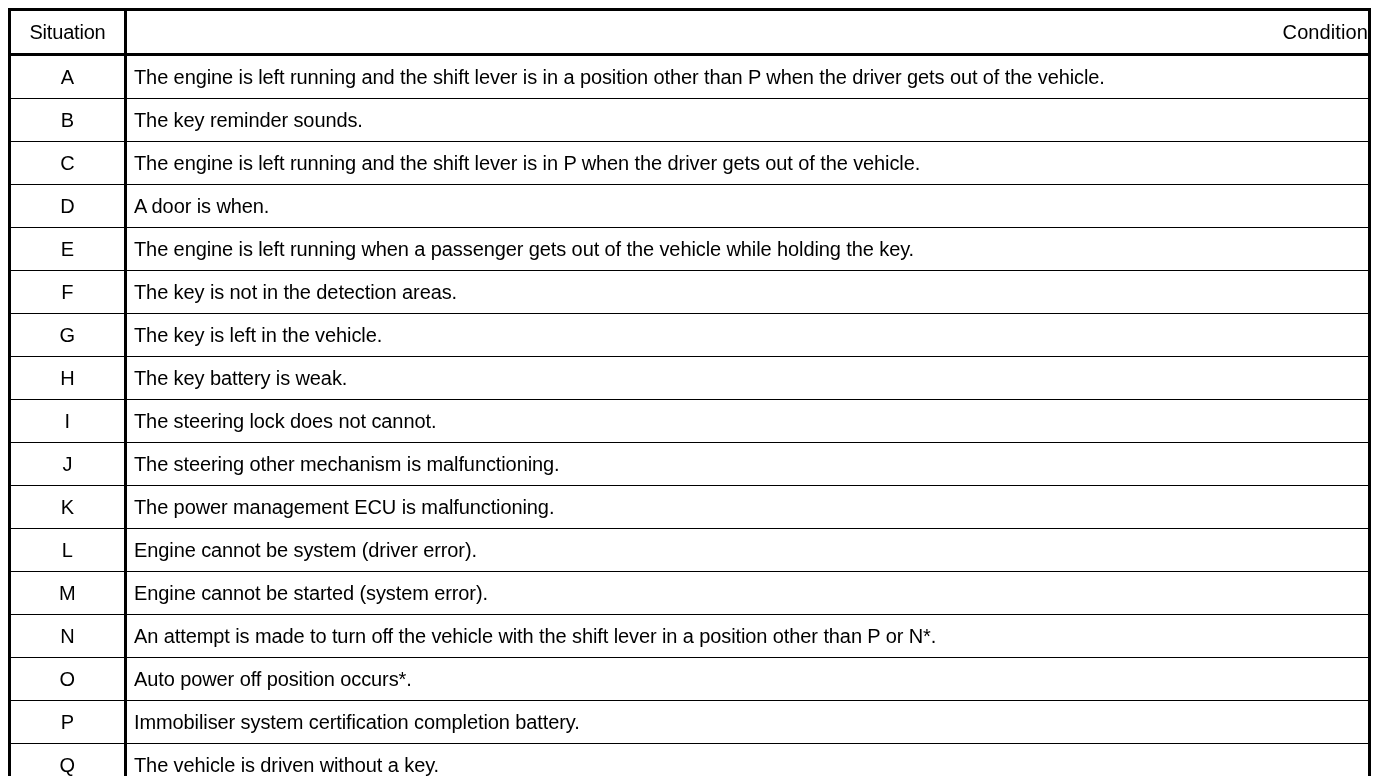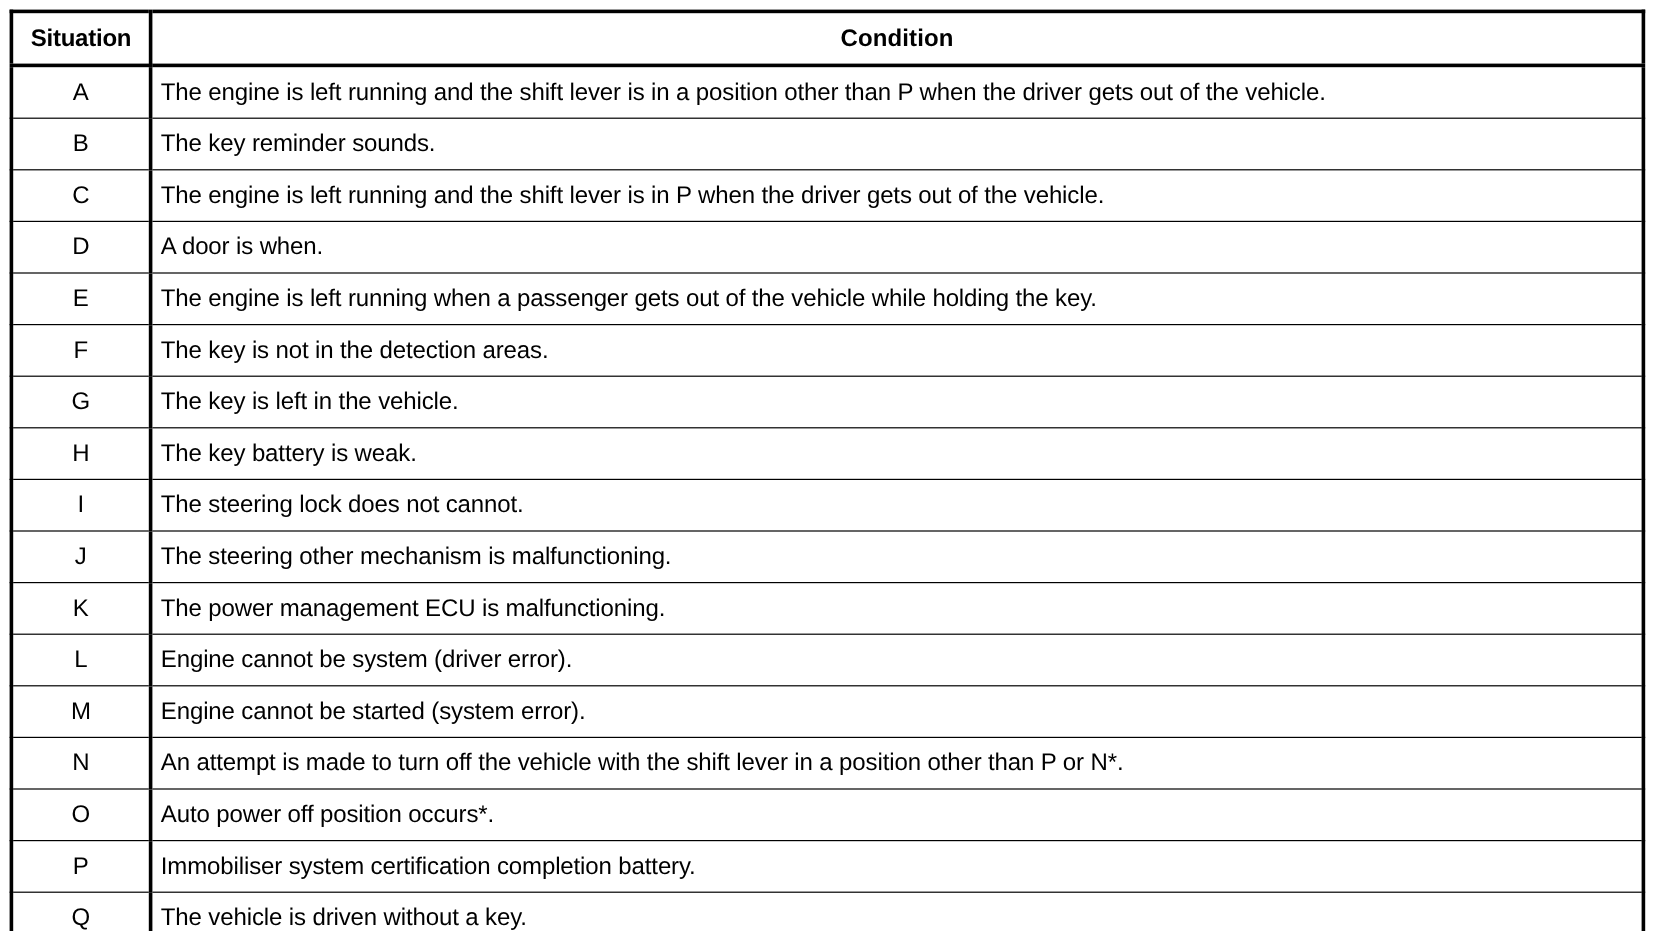--- a/index.html
+++ b/index.html
@@ -59,31 +59,31 @@
     height: 42px;
     font-size: 20px;
     line-height: 42px;
     padding-left: 7px;
     letter-spacing: -0.1px;
     white-space: nowrap;
   }
 
   
   table.spec-table thead th {
-    font-weight: bold;
+    font-weight: normal;
     height: 38px;
     line-height: 38px;
     font-size: 20px;
     border-bottom: 3px solid #000;
   }
   table.spec-table thead th.situation-cell {
     letter-spacing: -0.2px;
   }
   table.spec-table thead th.condition-cell {
-    text-align: center;
+    text-align: right;
     padding-left: 0;
     letter-spacing: 0.1px;
   }
 
   table.spec-table tbody tr:first-child td {
     border-top: none;
   }
 </style>
 </head>
 <body>

